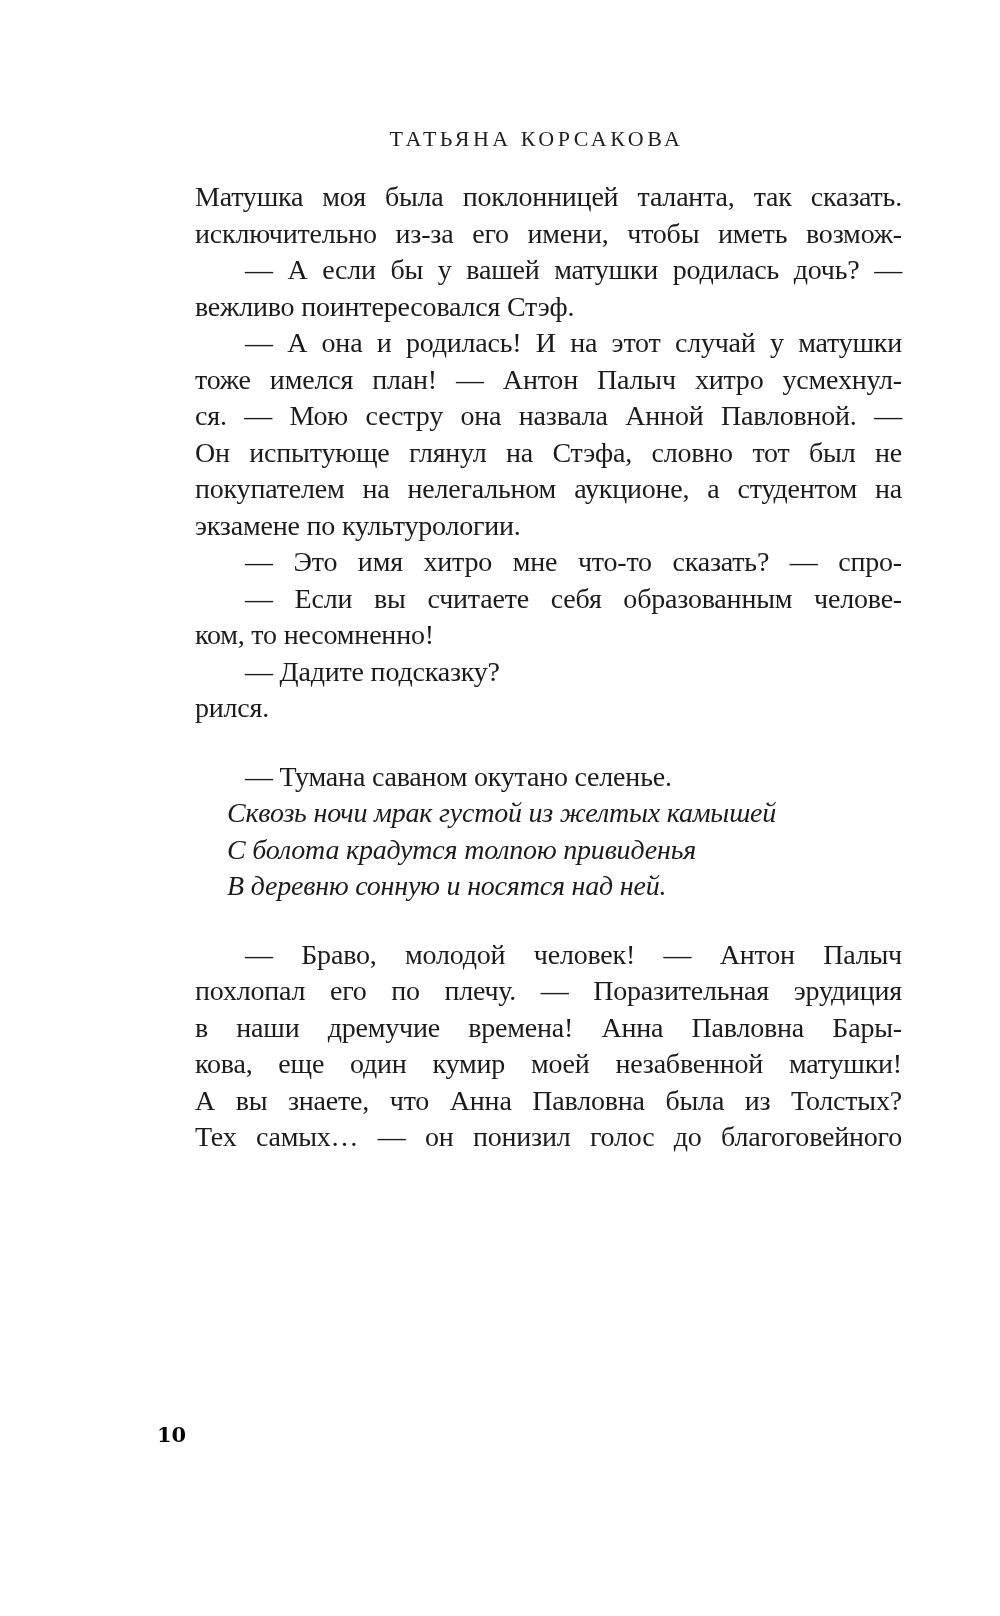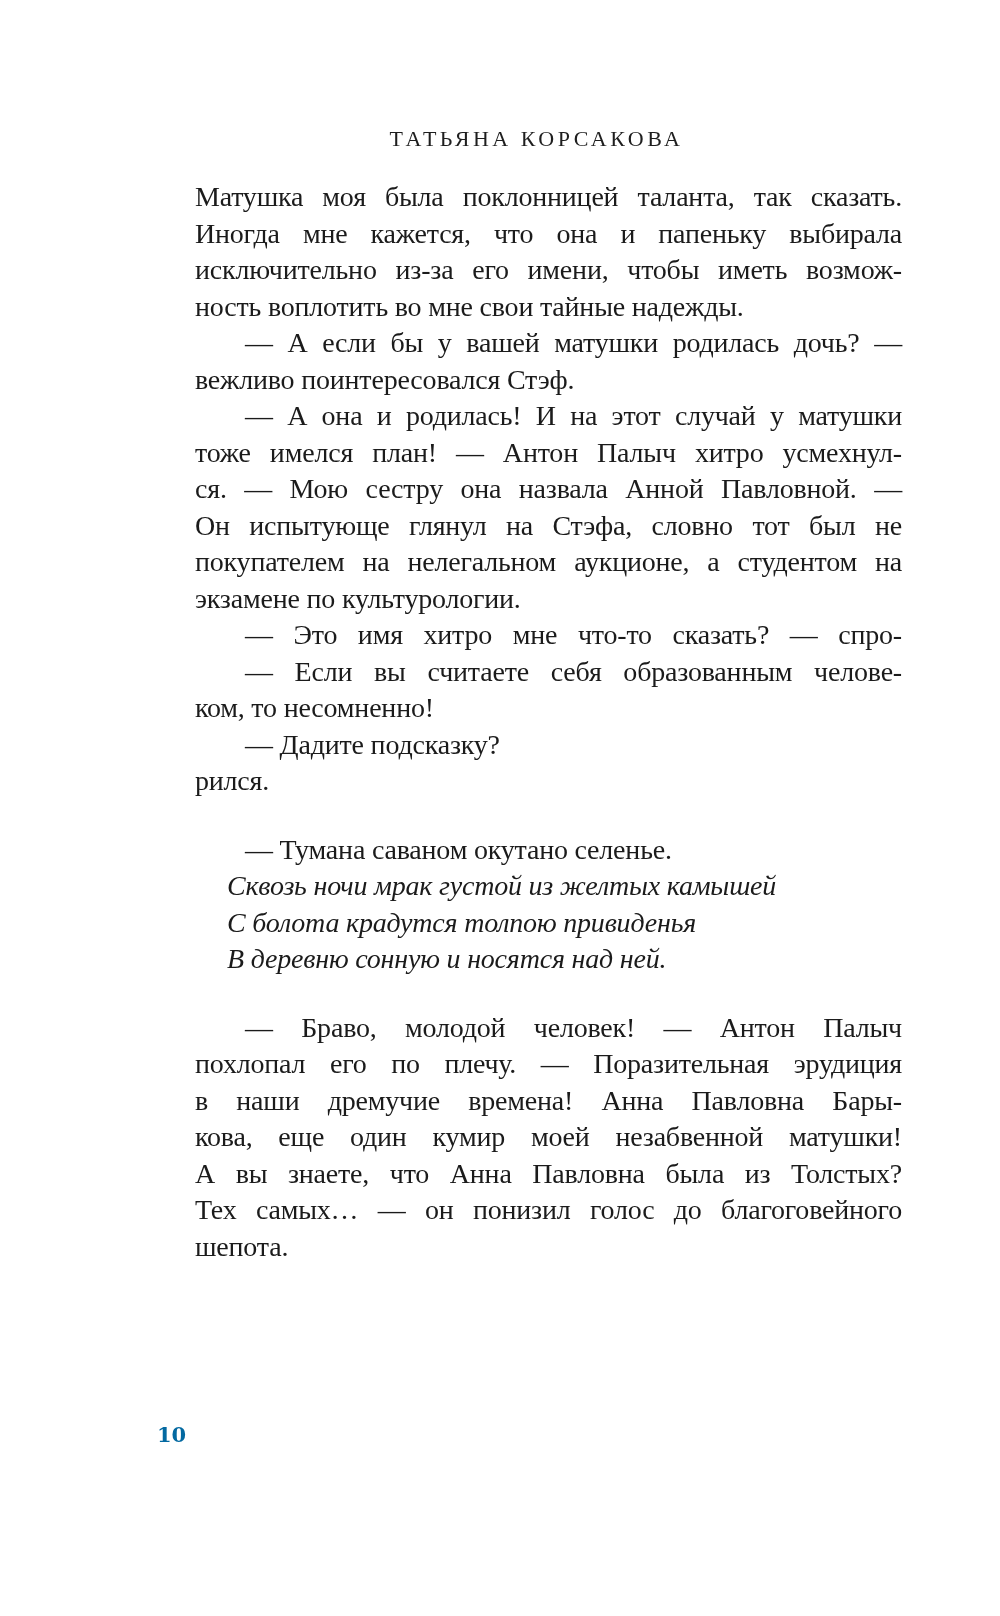--- a/index.html
+++ b/index.html
@@ -41,34 +41,32 @@
   .line.left { text-align: left; }
   .ind-para { padding-left: 50px; }
   .ind-poem { padding-left: 32px; font-style: italic; }
   .gap { margin-top: 32px; }
   .page-number {
     position: absolute;
     left: 157px;
     top: 1422px;
     font-size: 21px;
     font-weight: bold;
-    color: #0369a1;
+    color: #000000;
     font-family: "DejaVu Serif", serif;
   }
 </style>
 </head>
 <body>
 
 <div class="running-header">ТАТЬЯНА КОРСАКОВА</div>
 
 <div class="text-block">
     <div class="line justify">Матушка моя была поклонницей таланта, так сказать.</div>
-    <div class="line justify">Иногда мне кажется, что она и папеньку выбирала</div>
     <div class="line justify">исключительно из-за его имени, чтобы иметь возмож-</div>
-    <div class="line left">ность воплотить во мне свои тайные надежды.</div>
     <div class="line justify ind-para">— А если бы у вашей матушки родилась дочь? —</div>
     <div class="line left">вежливо поинтересовался Стэф.</div>
     <div class="line justify ind-para">— А она и родилась! И на этот случай у матушки</div>
     <div class="line justify">тоже имелся план! — Антон Палыч хитро усмехнул-</div>
     <div class="line justify">ся. — Мою сестру она назвала Анной Павловной. —</div>
     <div class="line justify">Он испытующе глянул на Стэфа, словно тот был не</div>
     <div class="line justify">покупателем на нелегальном аукционе, а студентом на</div>
     <div class="line left">экзамене по культурологии.</div>
     <div class="line justify ind-para">— Это имя хитро мне что-то сказать? — спро-</div>
     <div class="line justify ind-para">— Если вы считаете себя образованным челове-</div>
@@ -78,16 +76,15 @@
     <div class="line left ind-para gap">— Тумана саваном окутано селенье.</div>
     <div class="line left ind-poem">Сквозь ночи мрак густой из желтых камышей</div>
     <div class="line left ind-poem">С болота крадутся толпою привиденья</div>
     <div class="line left ind-poem">В деревню сонную и носятся над ней.</div>
     <div class="line justify ind-para gap">— Браво, молодой человек! — Антон Палыч</div>
     <div class="line justify">похлопал его по плечу. — Поразительная эрудиция</div>
     <div class="line justify">в наши дремучие времена! Анна Павловна Бары-</div>
     <div class="line justify">кова, еще один кумир моей незабвенной матушки!</div>
     <div class="line justify">А вы знаете, что Анна Павловна была из Толстых?</div>
     <div class="line justify">Тех самых… — он понизил голос до благоговейного</div>
-    <div class="line left">шепота.</div>
   </div>
 
 <div class="page-number">10</div>
 
 </body></html>

